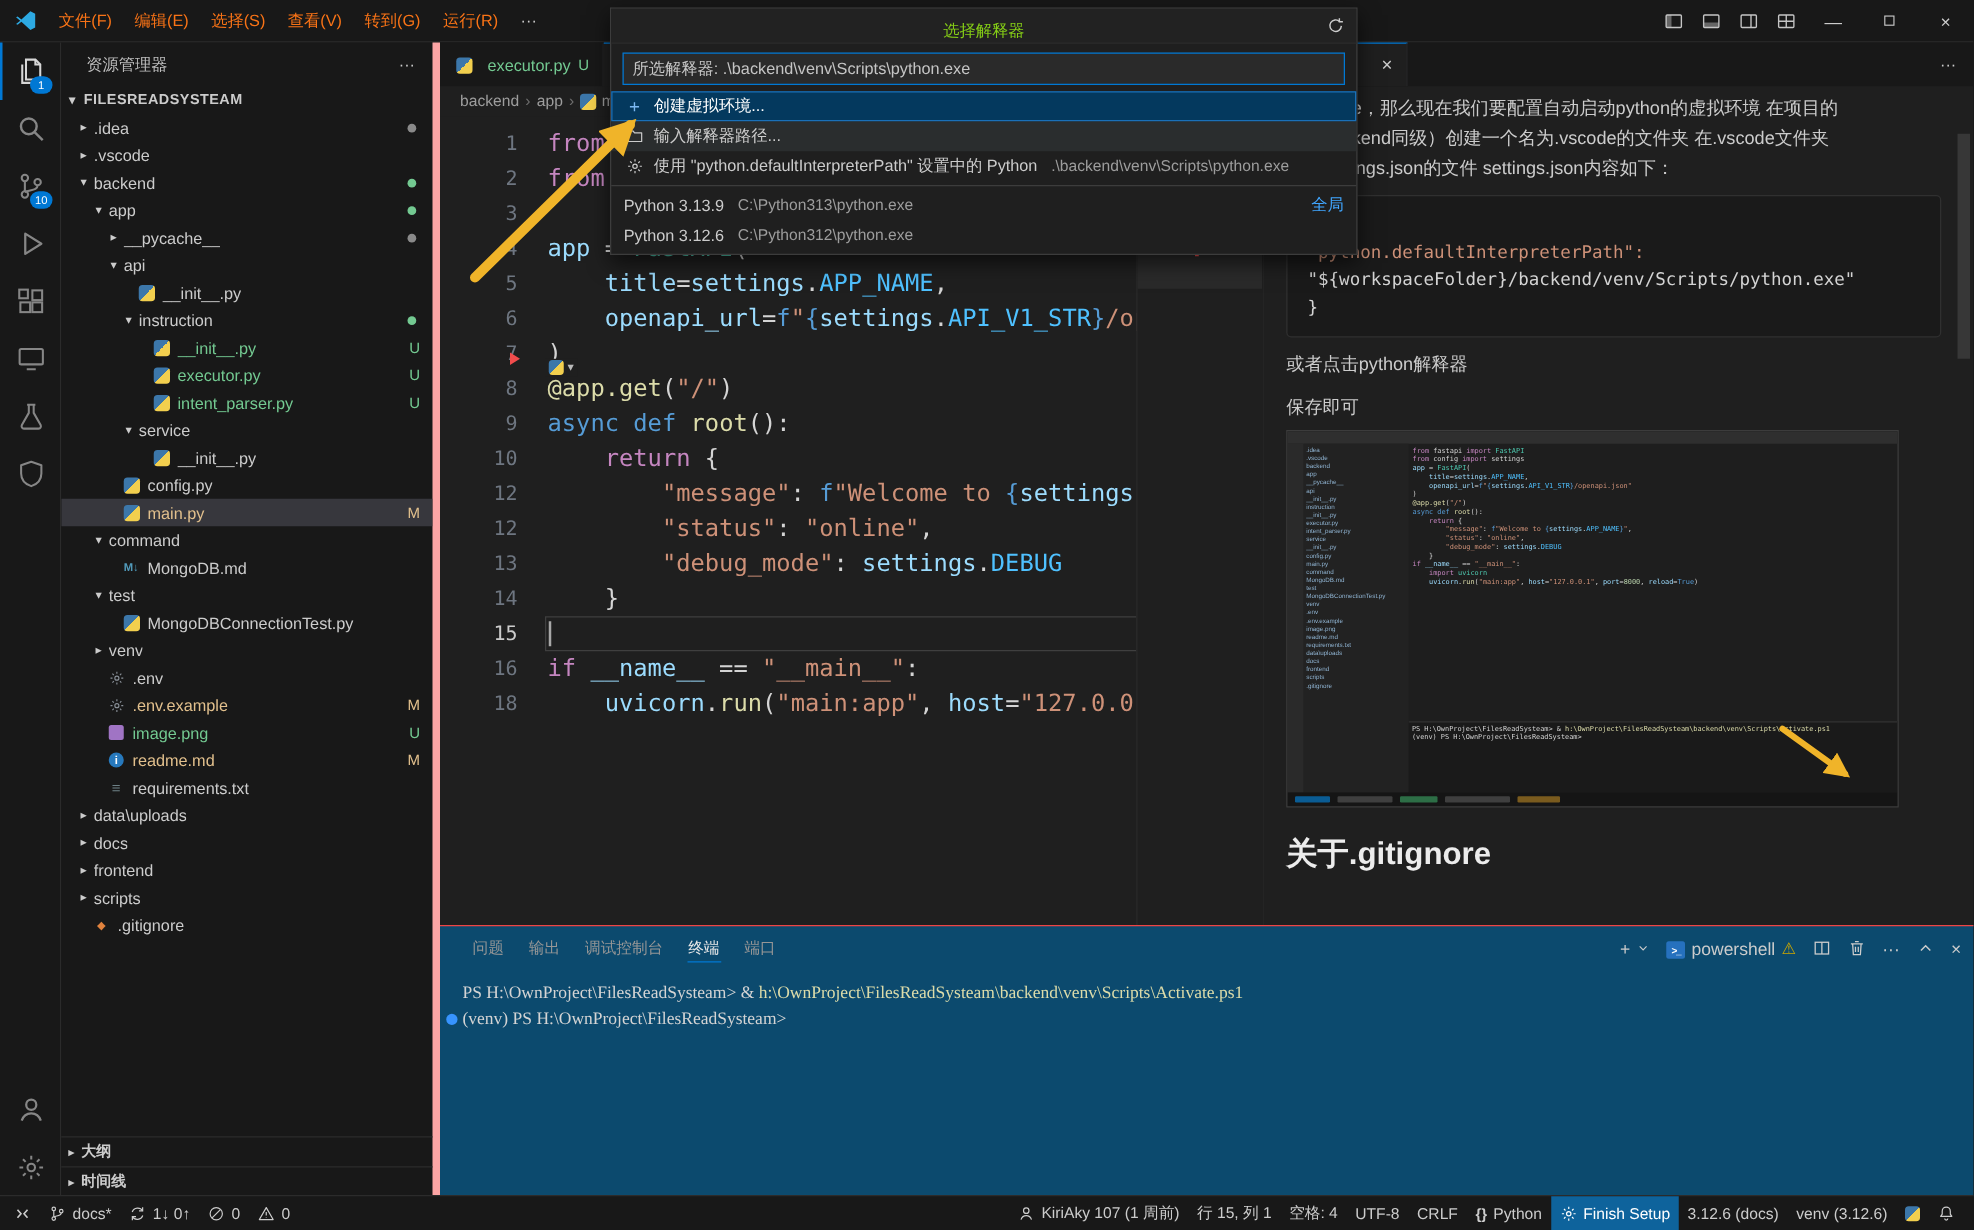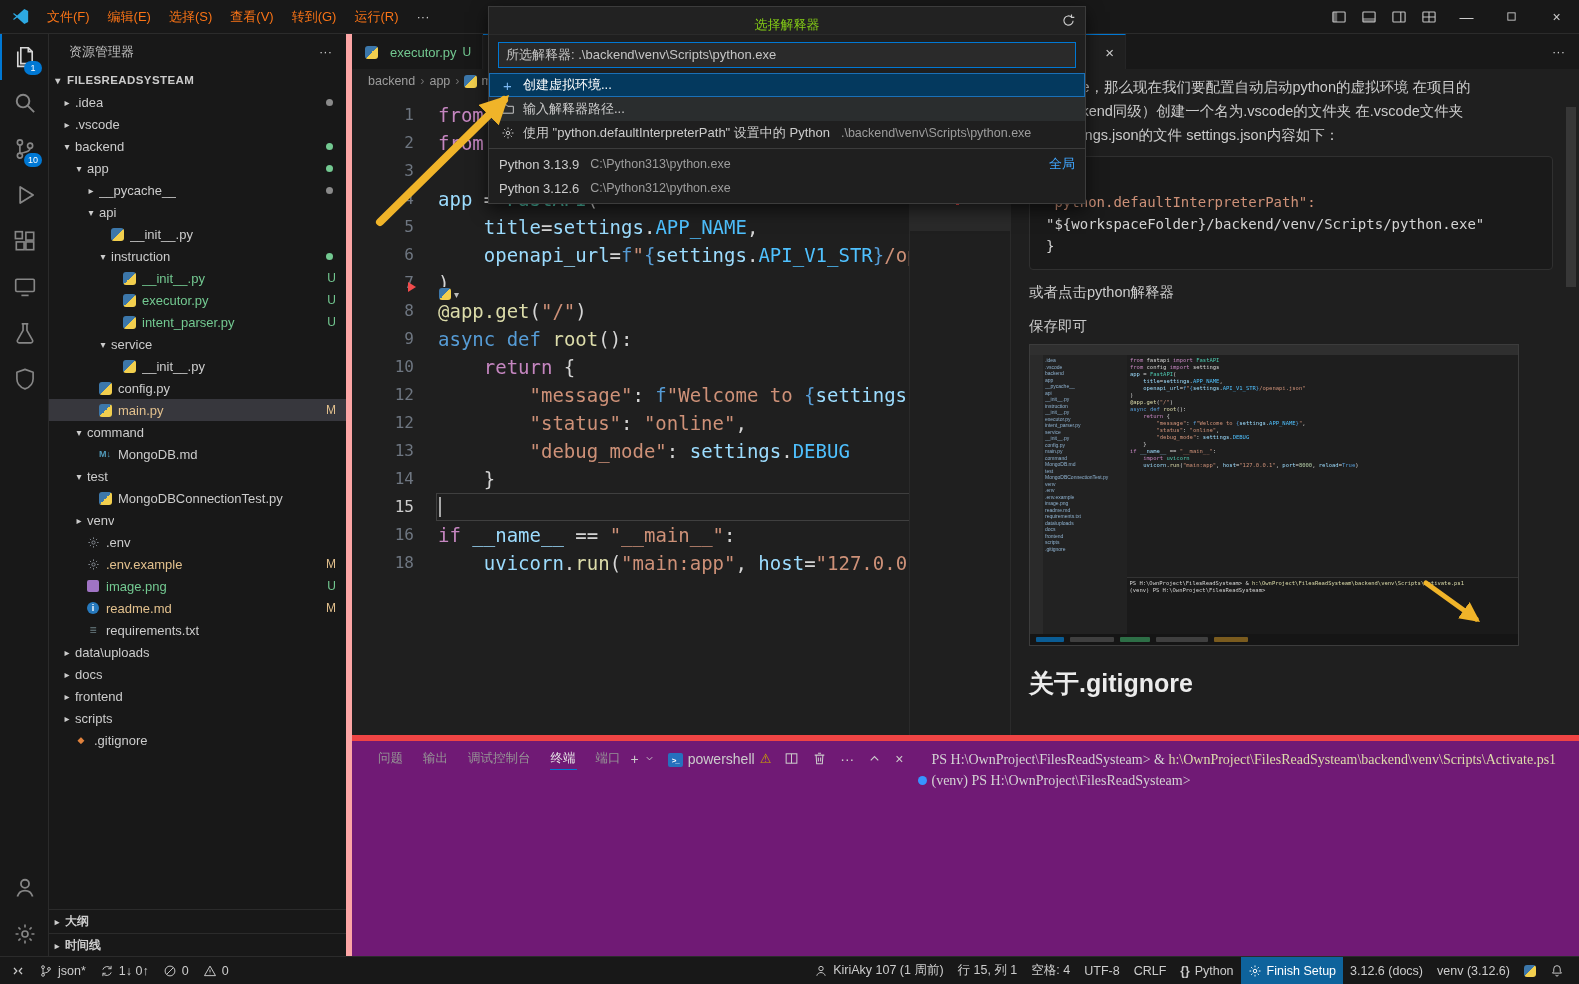--- a/index.html
+++ b/index.html
@@ -128,21 +128,21 @@
   .mini-status{height:11px;background:#151515;flex:none;display:flex;align-items:center;gap:6px;padding:0 6px}
   .mini-status i{display:block;height:5px;border-radius:1px}
   .mini-status i:nth-child(1){width:28px;background:#0a5c94}
   .mini-status i:nth-child(2){width:44px;background:#3f3f3f}
   .mini-status i:nth-child(3){width:30px;background:#2d6e46}
   .mini-status i:nth-child(4){width:52px;background:#3f3f3f}
   .mini-status i:nth-child(5){width:34px;background:#7a5b1e}
   .mini-arrow{position:absolute;right:26px;bottom:12px}
 
   
-  .panel{height:216px;flex:none;border-top:6px solid #ef4444;background:#701a75;display:flex;flex-direction:row}
+  .panel{height:216px;flex:none;border-top:1px solid #ef4444;background:#0c4a6e;display:flex;flex-direction:column}
   .panel-header{height:35px;flex:none;display:flex;align-items:center;padding:0 10px 0 16px}
   .panel-tabs{display:flex;font-size:12.5px;color:#969696}
   .panel-tab{padding:0 10px;height:35px;line-height:35px;position:relative;cursor:pointer}
   .panel-tab.active{color:#e7e7e7}
   .panel-tab.active::after{content:"";position:absolute;left:9px;right:9px;bottom:6px;height:1px;background:var(--accent,#0078d4)}
   .panel-actions{margin-left:auto;display:flex;align-items:center;gap:13px;color:#cccccc}
   .pa{display:inline-flex;align-items:center;gap:5px;cursor:pointer;font-size:14px}
   .pa svg{width:15px;height:15px}
   .pa .chev-ic svg{width:11px;height:11px}
   .warn-ic{color:var(--warning,#cca700);font-size:13px}
@@ -744,21 +744,21 @@
         <div class="sb-item">
           <span class="sb-ico">
             <svg viewBox="0 0 16 16" fill="none" stroke="currentColor" stroke-width="1.1">
               <circle cx="4.6" cy="3.6" r="1.6"></circle>
               <circle cx="4.6" cy="12.4" r="1.6"></circle>
               <circle cx="11.4" cy="5.6" r="1.6"></circle>
               <path d="M4.6 5.2v5.6"></path>
               <path d="M11.4 7.2c0 2.4-3.2 2.4-6.8 3.6"></path>
             </svg>
           </span>
-          <span>json*</span>
+          <span>docs*</span>
         </div>
         <div class="sb-item">
           <span class="sb-ico">
             <svg viewBox="0 0 16 16" fill="none" stroke="currentColor" stroke-width="1.1">
               <path d="M12.7 5.4A5.3 5.3 0 0 0 3.2 6.4M3.3 10.6a5.3 5.3 0 0 0 9.5-1"></path>
               <path d="M12.7 2.1v3.3H9.4M3.3 13.9v-3.3h3.3"></path>
             </svg>
           </span>
           <span>1↓ 0↑</span>
         </div>

